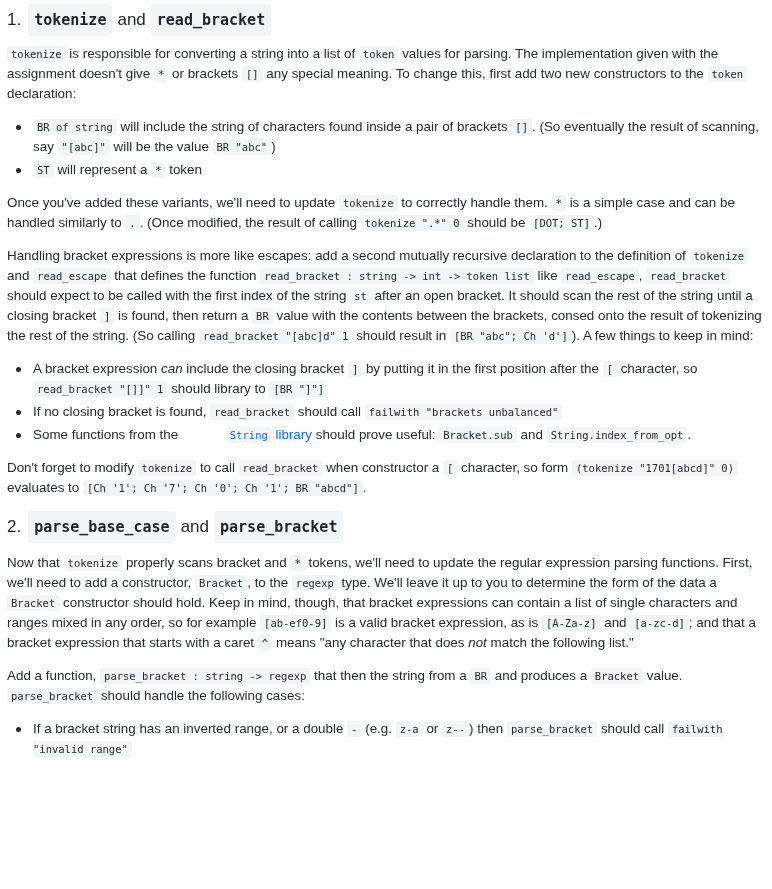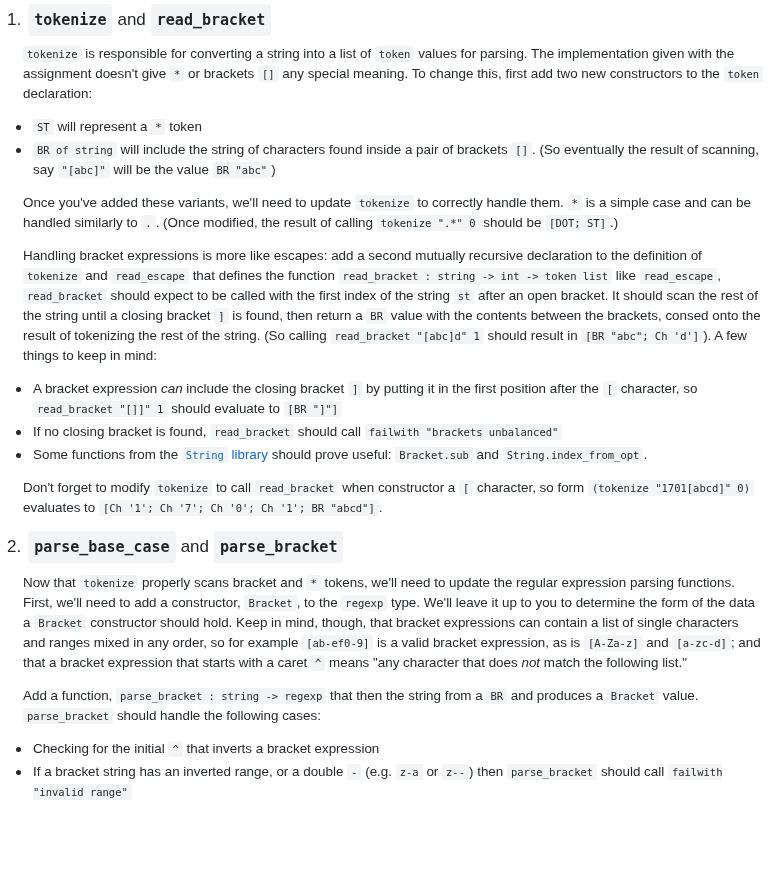--- a/index.html
+++ b/index.html
@@ -12,69 +12,68 @@
     h2 {
       margin: 0; font-weight: 500; font-size: 17px; line-height: 28px;
       color: #1f2328; display: flex; align-items: center; gap: 5px;
     }
     h2 .num { margin-right: 2px; }
     h2 code {
       font-family: "DejaVu Sans Mono", monospace; font-weight: bold;
       font-size: 15px; background: #f2f4f5; border-radius: 4px;
       padding: 2px 6px; color: #1f2328;
     }
-    p { margin: 0 0 13px 16px; }
+    p { margin: 0 0 13px 0; }
     ul { margin: 0 0 13px 0; padding-left: 26px; list-style: none; }
     ul li { position: relative; margin-bottom: 3px; }
     ul li::before {
       content: ""; position: absolute; left: -17px; top: 8px;
       width: 5px; height: 5px; background: #24292f; border-radius: 50%;
     }
     code.c {
       font-family: "DejaVu Sans Mono", monospace; font-size: 10.5px;
       background: #f2f4f5; border-radius: 3px; padding: 2px 4px;
       color: #24292f;
     }
-    a.lnk { color: #0969da; text-decoration: none; }
+    a.lnk { color: #0969da; text-decoration: none; margin-left: 44px; }
     a.lnk code.c { color: #0969da; }
     .sec1-title { margin-top: 0; margin-bottom: 8px; }
     .sec2-title { margin-top: 12px; margin-bottom: 10px; }
   </style>
 </head>
 <body>
 
 <div class="doc">
 
   <h2 class="sec1-title">
     <span class="num">1.</span>
     <code>tokenize</code>
     <span>and</span>
     <code>read_bracket</code>
   </h2>
 
   <p><code class="c">tokenize</code><span> is responsible for converting a string into a list of </span><code class="c">token</code><span> values for parsing. The implementation given with the assignment doesn't give </span><code class="c">*</code><span> or brackets </span><code class="c">[]</code><span> any special meaning. To change this, first add two new constructors to the </span><code class="c">token</code><span> declaration:</span></p>
   <ul>
+    <li><code class="c">BR of string</code><span> will include the string of characters found inside a pair of brackets </span><code class="c">[]</code><span>. (So eventually the result of scanning, say </span><code class="c">"[abc]"</code><span> will be the value </span><code class="c">BR "abc"</code><span>)</span></li>
     <li><code class="c">ST</code><span> will represent a </span><code class="c">*</code><span> token</span></li>
-    <li><code class="c">BR of string</code><span> will include the string of characters found inside a pair of brackets </span><code class="c">[]</code><span>. (So eventually the result of scanning, say </span><code class="c">"[abc]"</code><span> will be the value </span><code class="c">BR "abc"</code><span>)</span></li>
   </ul>
   <p><span>Once you've added these variants, we'll need to update </span><code class="c">tokenize</code><span> to correctly handle them. </span><code class="c">*</code><span> is a simple case and can be handled similarly to </span><code class="c">.</code><span>. (Once modified, the result of calling </span><code class="c">tokenize ".*" 0</code><span> should be </span><code class="c">[DOT; ST]</code><span>.)</span></p>
   <p><span>Handling bracket expressions is more like escapes: add a second mutually recursive declaration to the definition of </span><code class="c">tokenize</code><span> and </span><code class="c">read_escape</code><span> that defines the function </span><code class="c">read_bracket : string -&gt; int -&gt; token list</code><span> like </span><code class="c">read_escape</code><span>, </span><code class="c">read_bracket</code><span> should expect to be called with the first index of the string </span><code class="c">st</code><span> after an open bracket. It should scan the rest of the string until a closing bracket </span><code class="c">]</code><span> is found, then return a </span><code class="c">BR</code><span> value with the contents between the brackets, consed onto the result of tokenizing the rest of the string. (So calling </span><code class="c">read_bracket "[abc]d" 1</code><span> should result in </span><code class="c">[BR "abc"; Ch 'd']</code><span>). A few things to keep in mind:</span></p>
   <ul>
-    <li><span>A bracket expression </span><em>can</em><span> include the closing bracket </span><code class="c">]</code><span> by putting it in the first position after the </span><code class="c">[</code><span> character, so </span><code class="c">read_bracket "[]]" 1</code><span> should evaluate to </span><code class="c">[BR "]"]</code></li>
+    <li><span>A bracket expression </span><em>can</em><span> include the closing bracket </span><code class="c">]</code><span> by putting it in the first position after the </span><code class="c">[</code><span> character, so </span><code class="c">read_bracket "[]]" 1</code><span> should library to </span><code class="c">[BR "]"]</code></li>
     <li><span>If no closing bracket is found, </span><code class="c">read_bracket</code><span> should call </span><code class="c">failwith "brackets unbalanced"</code></li>
     <li><span>Some functions from the </span><a class="lnk"><code class="c">String</code><span> library</span></a><span> should prove useful: </span><code class="c">Bracket.sub</code><span> and </span><code class="c">String.index_from_opt</code><span>.</span></li>
   </ul>
   <p><span>Don't forget to modify </span><code class="c">tokenize</code><span> to call </span><code class="c">read_bracket</code><span> when constructor a </span><code class="c">[</code><span> character, so form </span><code class="c">(tokenize "1701[abcd]" 0)</code><span> evaluates to </span><code class="c">[Ch '1'; Ch '7'; Ch '0'; Ch '1'; BR "abcd"]</code><span>.</span></p>
 
   <h2 class="sec2-title">
     <span class="num">2.</span>
     <code>parse_base_case</code>
     <span>and</span>
     <code>parse_bracket</code>
   </h2>
 
   <p><span>Now that </span><code class="c">tokenize</code><span> properly scans bracket and </span><code class="c">*</code><span> tokens, we'll need to update the regular expression parsing functions. First, we'll need to add a constructor, </span><code class="c">Bracket</code><span>, to the </span><code class="c">regexp</code><span> type. We'll leave it up to you to determine the form of the data a </span><code class="c">Bracket</code><span> constructor should hold. Keep in mind, though, that bracket expressions can contain a list of single characters and ranges mixed in any order, so for example </span><code class="c">[ab-ef0-9]</code><span> is a valid bracket expression, as is </span><code class="c">[A-Za-z]</code><span> and </span><code class="c">[a-zc-d]</code><span>; and that a bracket expression that starts with a caret </span><code class="c">^</code><span> means "any character that does </span><em>not</em><span> match the following list."</span></p>
   <p><span>Add a function, </span><code class="c">parse_bracket : string -&gt; regexp</code><span> that then the string from a </span><code class="c">BR</code><span> and produces a </span><code class="c">Bracket</code><span> value. </span><code class="c">parse_bracket</code><span> should handle the following cases:</span></p>
   <ul>
-    <li><span>Checking for the initial </span><code class="c">^</code><span> that inverts a bracket expression</span></li>
     <li><span>If a bracket string has an inverted range, or a double </span><code class="c">-</code><span> (e.g. </span><code class="c">z-a</code><span> or </span><code class="c">z--</code><span>) then </span><code class="c">parse_bracket</code><span> should call </span><code class="c">failwith "invalid range"</code></li>
   </ul>
 </div>
 
 </body></html>

